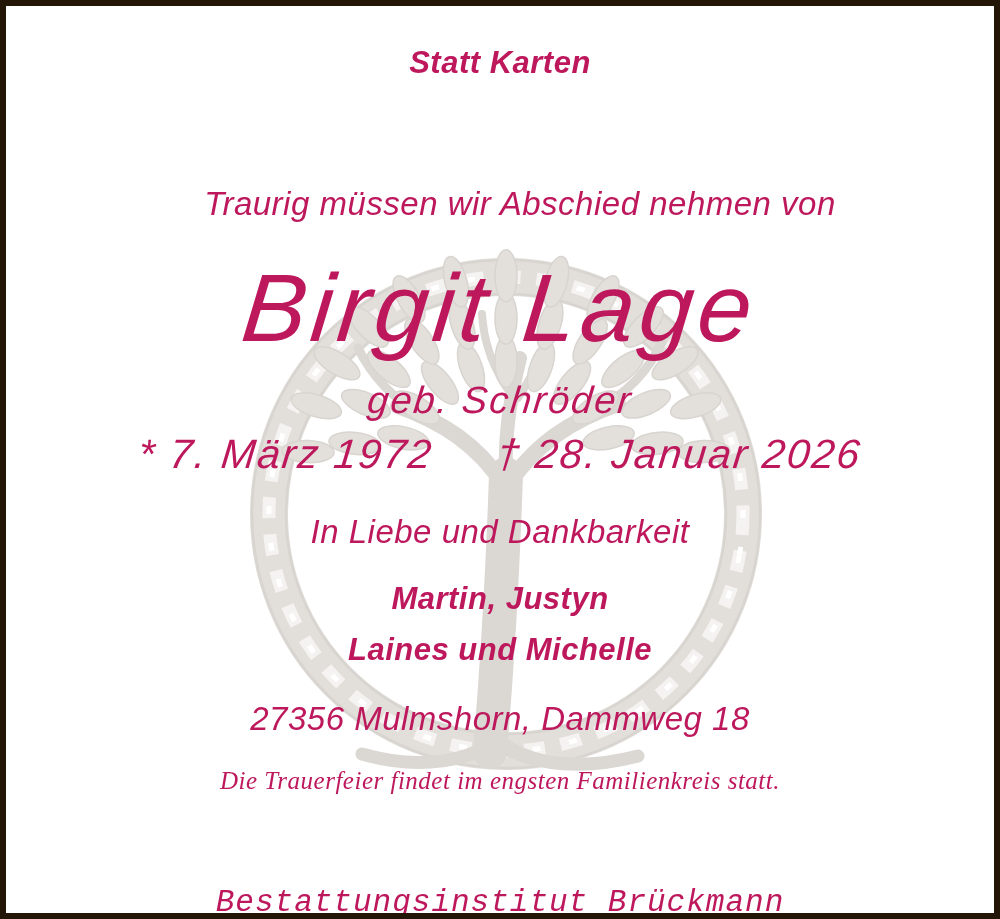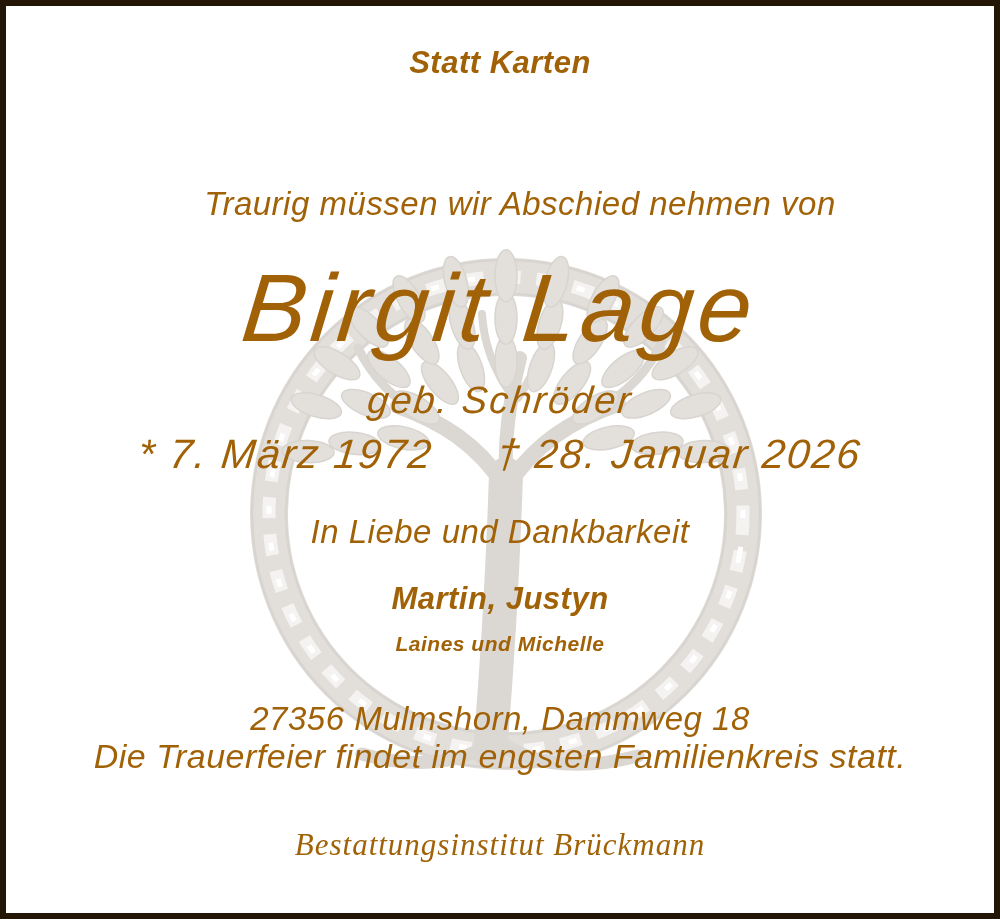--- a/index.html
+++ b/index.html
@@ -9,21 +9,21 @@
   }
   .notice {
     position: relative;
     width: 1000px;
     height: 919px;
     box-sizing: border-box;
     background: #ffffff;
     border: 6px solid #241607;
     overflow: hidden;
     font-family: "Liberation Sans", sans-serif;
-    color: #a16207;
+    color: #be185d;
   }
   .watermark {
     position: absolute;
     left: 0;
     top: 0;
     width: 1000px;
     height: 919px;
     pointer-events: none;
   }
   .line {
@@ -50,27 +50,27 @@
   }
   .header-line      { top: 40px;  font-size: 31px; }
   .opening-line     { top: 114px; font-size: 33px; }
   .intro-line       { top: 180px; font-size: 33px; padding-left: 40px; }
   .name-line        { top: 250px; font-size: 96px; letter-spacing: 5px; }
   .maiden-line      { top: 374px; font-size: 38px; }
   .dates-line       { top: 426px; font-size: 41px; }
   .dates-line .gap  { display: inline-block; width: 64px; }
   .tribute-line     { top: 508px; font-size: 33px; }
   .mourners-line-1  { top: 576px; font-size: 31px; }
-  .mourners-line-2  { top: 627px; font-size: 21px; }
+  .mourners-line-2  { top: 627px; font-size: 31px; }
   .address-line     { top: 695px; font-size: 33px; }
-  .funeral-note-line{ top: 732px; font-size: 34px; }
+  .funeral-note-line{ top: 761px; font-size: 25px; font-family: Liberation Serif, serif; }
   .funeral-home-line{
-    top: 822px;
+    top: 880px;
     font-size: 31px;
-    font-family: Liberation Serif, serif;
+    font-family: Liberation Mono, monospace;
     font-style: italic;
     letter-spacing: 1px;
   }
 </style>
 </head>
 <body>
 
 <div class="notice">
 
   <svg class="watermark" viewBox="0 0 1000 919" aria-hidden="true">

